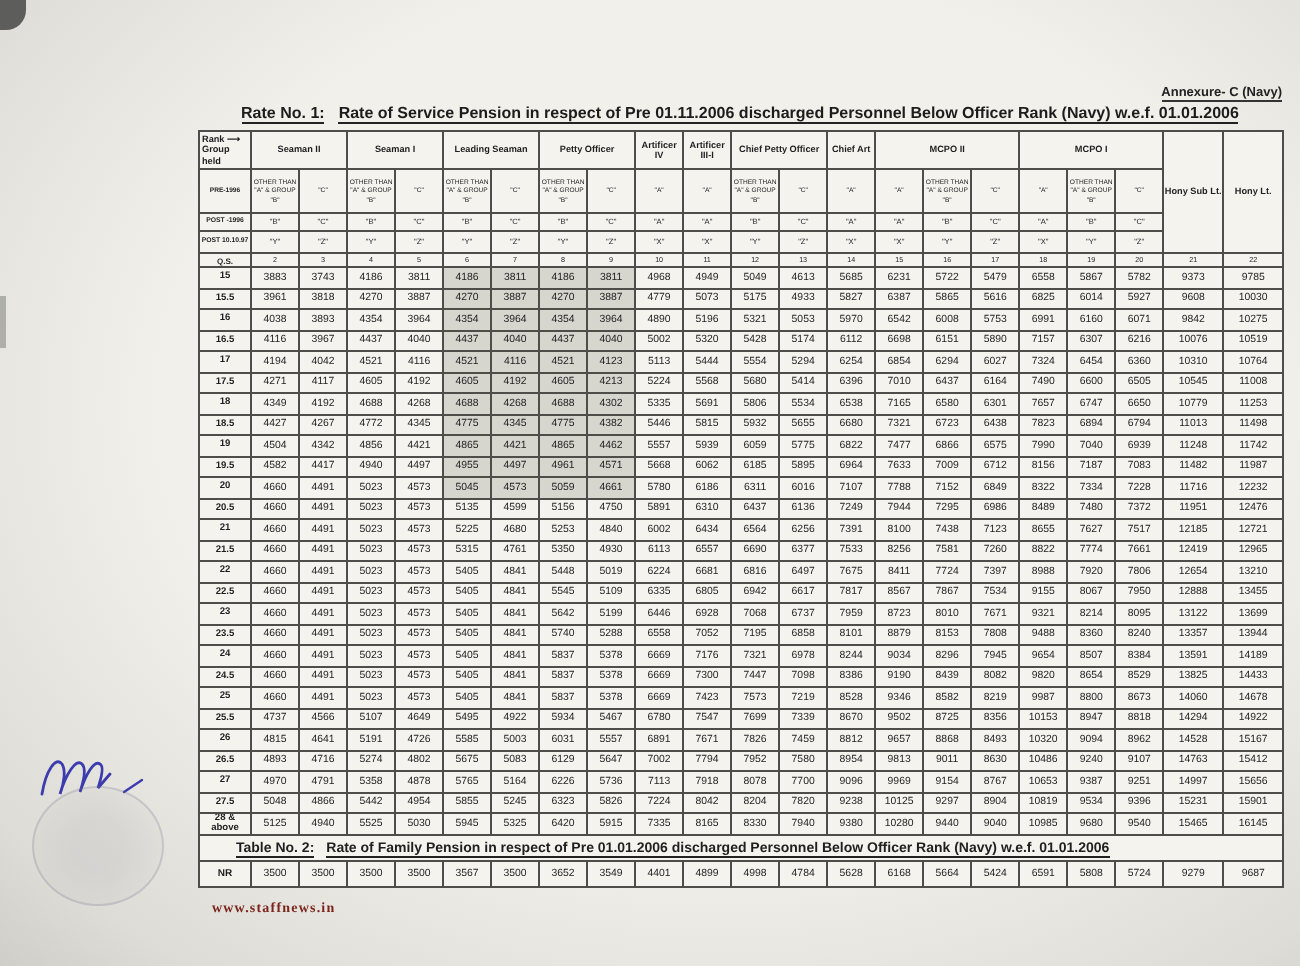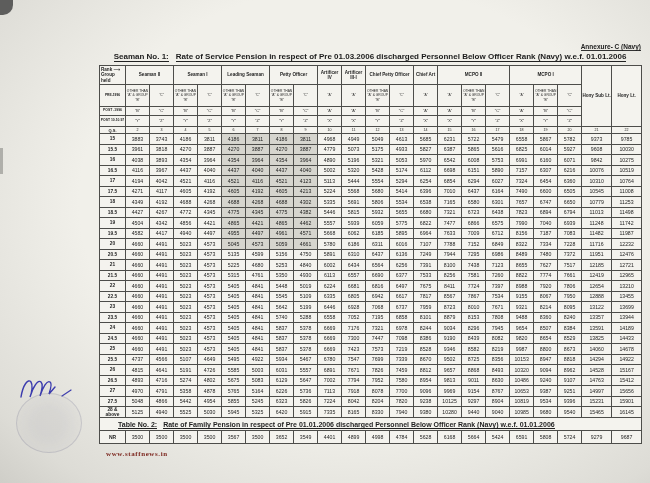--- a/index.html
+++ b/index.html
@@ -54,21 +54,21 @@
 <body>
 
 <div class="page">
 
   <div class="corner-smudge"></div>
   <div class="edge-mark"></div>
 
   <div class="annexure">Annexure- C (Navy)</div>
 
   <div class="t1title">
-    <span class="tlabel">Seaman No. 1:</span><span class="ttext">Rate of Service Pension in respect of Pre 01.03.2006 discharged  Personnel Below Officer Rank (Navy) w.e.f. 01.01.2006</span>
+    <span class="tlabel">Rate No. 1:</span><span class="ttext">Rate of Service Pension in respect of Pre 01.11.2006 discharged  Personnel Below Officer Rank (Navy) w.e.f. 01.01.2006</span>
   </div>
 
   <table class="ptable">
     <colgroup id="t1cols">
         <col style="width: 26px;">
         <col style="width: 24px;">
         <col style="width: 24px;">
         <col style="width: 24px;">
         <col style="width: 24px;">
         <col style="width: 24px;">

